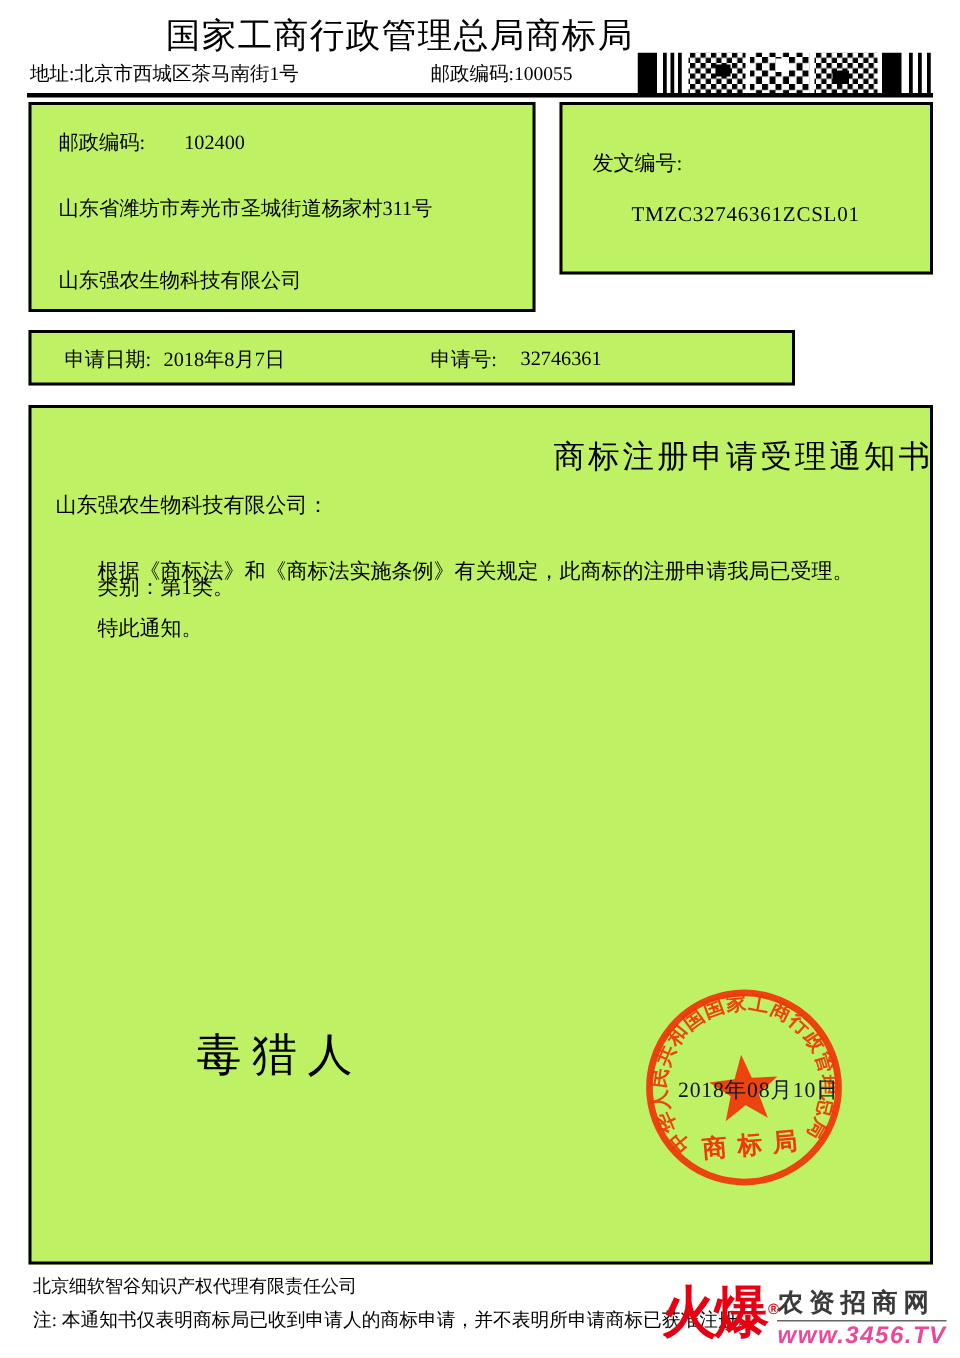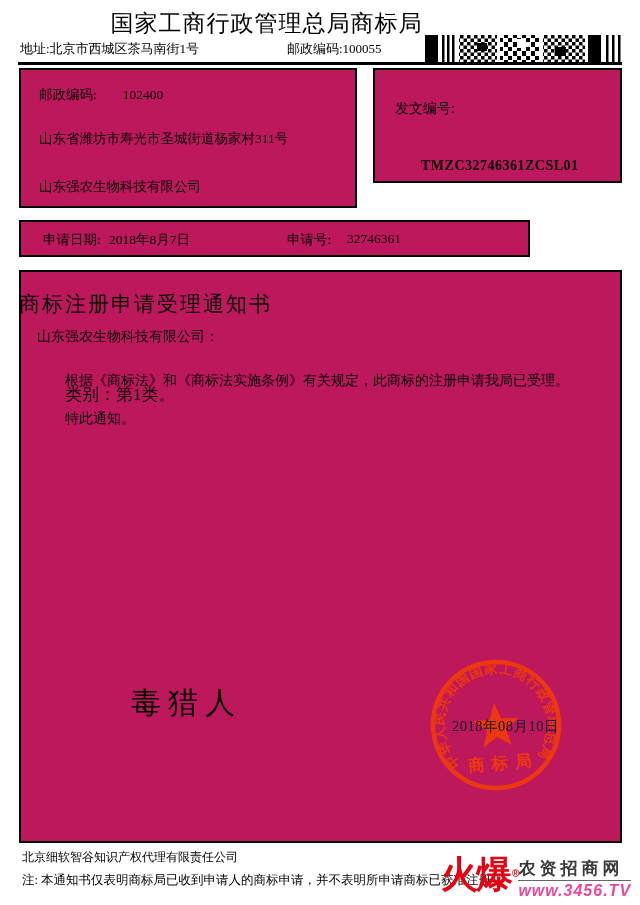--- a/index.html
+++ b/index.html
@@ -25,49 +25,49 @@
   .addr-line { top: 40px; font-size: 13px; }
   .addr-label { left: 20px; }
   .post-label { left: 287px; }
   .rule {
     top: 62px; left: 18px; width: 604px; height: 3px;
     background: #000;
   }
   .barcode { top: 35px; left: 425px; }
 
   
-  .box { border: 2px solid #000; background: #be185d; padding-left: 36px; }
+  .box { border: 2px solid #000; background: #bef264; padding-left: 36px; }
   .recipient-box { left: 19px; top: 68px; width: 338px; height: 140px; }
   .dispatch-box  { left: 373px; top: 68px; width: 249px; height: 115px; }
   .app-box       { left: 19px; top: 220px; width: 511px; height: 37px; }
   .main-box      { left: 19px; top: 270px; width: 603px; height: 573px; }
 
   .recipient-box .row { position: absolute; left: 18px; font-size: 13.5px; }
   .rb-post { top: 16px; }
   .rb-post .val { margin-left: 26px; }
   .rb-addr { top: 60px; }
   .rb-comp { top: 108px; }
 
   .dispatch-box .lbl { position: absolute; left: 20px; top: 30px; font-size: 14px; }
-  .dispatch-box .val { position: absolute; left: 46px; top: 88px; font-size: 14px; letter-spacing: 0.5px; font-weight: bold; }
+  .dispatch-box .val { position: absolute; left: 46px; top: 66px; font-size: 14px; letter-spacing: 0.5px; }
 
   .app-box .pair { position: absolute; top: 9px; font-size: 13.5px; }
   .ab-date-lbl { left: 22px; }
   .ab-date-val { left: 88px; }
   .ab-num-lbl  { left: 266px; }
   .ab-num-val  { left: 326px; }
 
   
   .notice-title {
     top: 290px; left: 19px; width: 603px;
-    text-align: left; font-size: 21px; letter-spacing: 2px;
+    text-align: right; font-size: 21px; letter-spacing: 2px;
   }
   .notice-addressee { left: 37px; top: 328px; font-size: 14px; }
   .notice-line1     { left: 65px; top: 372px; font-size: 14px; }
-  .notice-category  { left: 65px; top: 383px; font-size: 17px; }
+  .notice-category  { left: 65px; top: 383px; font-size: 14px; }
   .notice-closing   { left: 65px; top: 410px; font-size: 14px; }
 
   .trademark-name {
     left: 131px; top: 683px;
     font-family: "Liberation Sans", "DejaVu Sans", sans-serif;
     font-size: 30px; letter-spacing: 7px; font-weight: 500;
   }
 
   
   .seal { left: 428px; top: 657px; width: 136px; height: 136px; transform: rotate(-5deg); }

